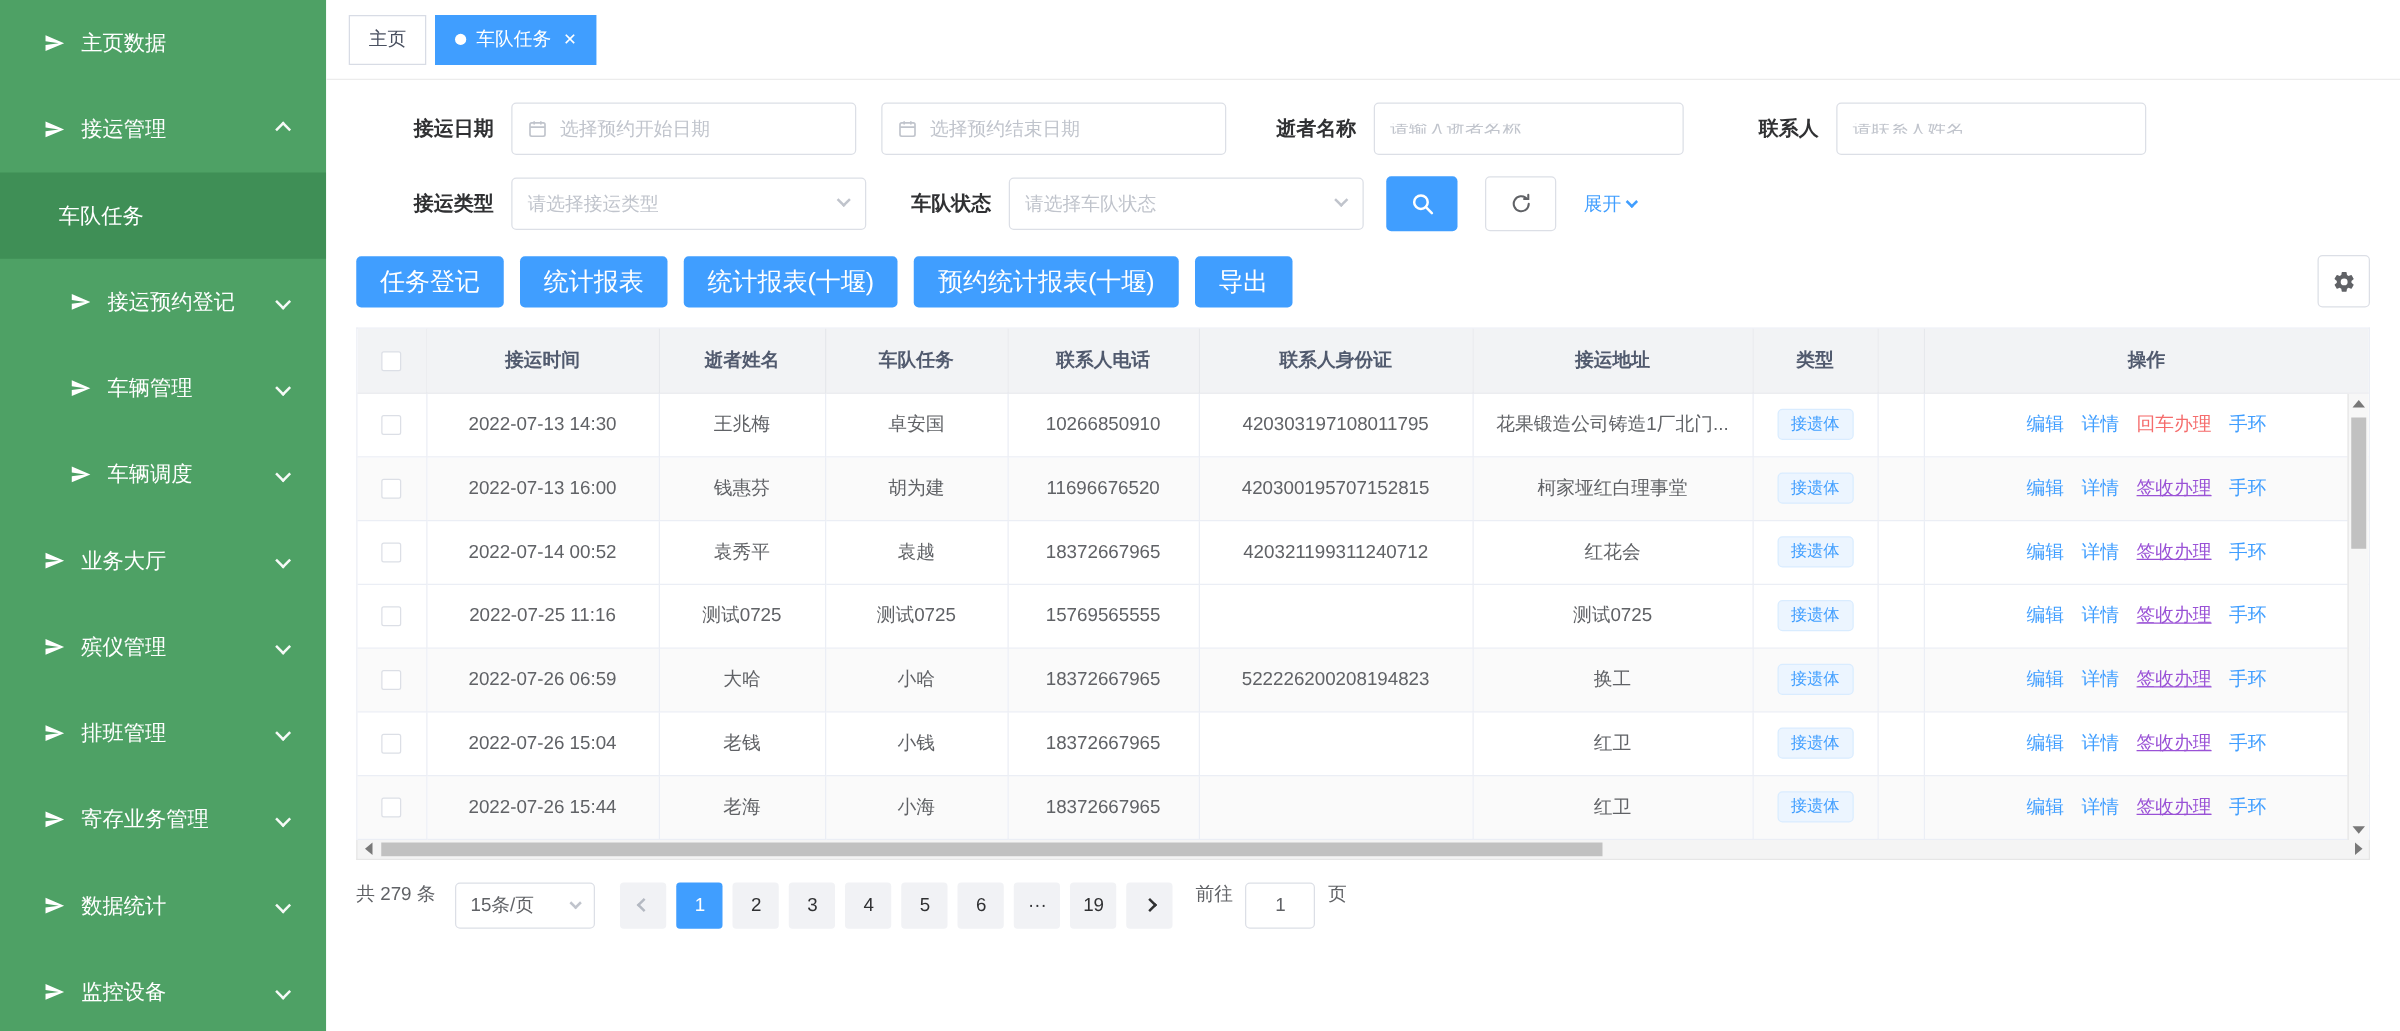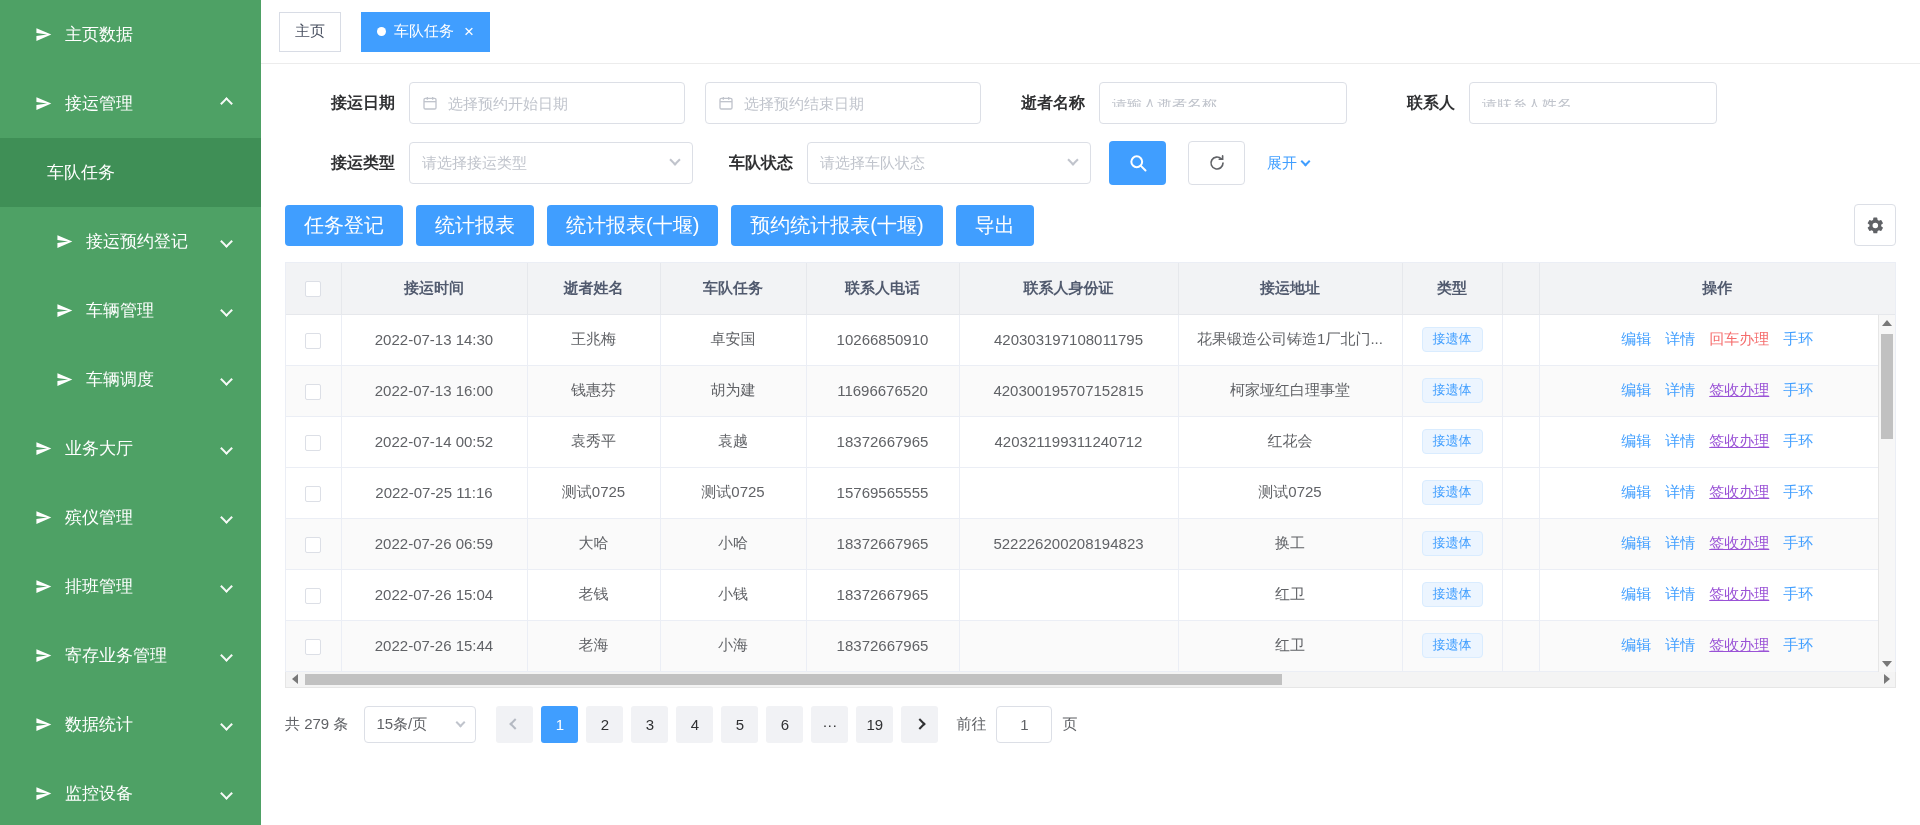--- a/index.html
+++ b/index.html
@@ -19,21 +19,21 @@
   .chevb { width:9px; height:9px; border-right:2px solid currentColor; border-bottom:2px solid currentColor; display:inline-block; flex:none; }
   .c-down { transform:rotate(45deg); }
   .c-up { transform:rotate(-135deg); }
   .c-left { transform:rotate(135deg); }
   .c-right { transform:rotate(-45deg); }
   .mchev { margin-left:auto; opacity:.95; }
 
   
   .main { flex:1; min-width:0; display:flex; flex-direction:column; background:#fff; overflow:hidden; }
 
-  .tabbar { height:64px; flex:none; display:flex; align-items:center; gap:20px; padding:0 18px; border-bottom:1px solid #ececec; }
+  .tabbar { height:64px; flex:none; display:flex; align-items:center; gap:7px; padding:0 18px; border-bottom:1px solid #ececec; }
   .tab { height:40px; padding:0 15px; border:1px solid #d8dce5; background:#fff; color:#495060; display:flex; align-items:center; gap:8px; font-size:15px; cursor:pointer; }
   .tab.active { background:#409eff; border-color:#409eff; color:#fff; }
   .tab-dot { width:9px; height:9px; border-radius:50%; background:#fff; }
   .tab-close { font-size:17px; line-height:1; margin-left:2px; cursor:pointer; }
 
   
   .filters { padding:18px 24px 0; flex:none; }
   .frow { display:flex; align-items:center; margin-bottom:17px; }
   .flabel { width:110px; flex:none; text-align:right; font-weight:700; color:#303133; font-size:16px; margin-right:14px; white-space:nowrap; }
   .flabel.auto { width:auto; }
@@ -84,21 +84,21 @@
   .tri-left { width:0; height:0; border-top:5px solid transparent; border-bottom:5px solid transparent; border-right:6px solid #787878; }
   .tri-right { width:0; height:0; border-top:5px solid transparent; border-bottom:5px solid transparent; border-left:6px solid #787878; }
 
   
   .hscroll { margin:0 24px; height:16px; flex:none; background:#f4f4f4; border:1px solid #e6e6e6; border-top:none; display:flex; align-items:center; }
   .hs-arrow { width:17px; height:100%; flex:none; display:flex; align-items:center; justify-content:center; cursor:pointer; }
   .hs-track { flex:1; height:100%; position:relative; }
   .hs-thumb { position:absolute; left:2px; top:2px; bottom:2px; width:62%; background:#c1c1c1; cursor:pointer; }
 
   
-  .pager { display:flex; align-items:center; margin:18px 24px; font-size:15px; color:#606266; flex:none; }
+  .pager { display:flex; margin:18px 24px; font-size:15px; color:#606266; flex:none; }
   .total { margin-right:16px; white-space:nowrap; }
   .psize { width:112px; height:37px; border:1px solid #dcdfe6; border-radius:4px; display:flex; align-items:center; justify-content:space-between; padding:0 11px; cursor:pointer; margin-right:16px; background:#fff; }
   .psel-chev { width:7px; height:7px; color:#c0c4cc; margin-top:-3px; }
   .pages { display:flex; align-items:center; }
   .pbtn { min-width:37px; height:37px; background:#f1f2f5; border-radius:3px; display:flex; align-items:center; justify-content:center; color:#303133; cursor:pointer; margin:0 4px; padding:0 4px; font-size:15px; }
   .pbtn.active { background:#409eff; color:#fff; }
   .pbtn.nav .chevb { width:8px; height:8px; }
   .pbtn.prev { color:#b4b9c2; }
   .goto-label { margin-left:14px; }
   .goto-input { width:56px; height:37px; border:1px solid #dcdfe6; border-radius:4px; text-align:center; font-size:15px; color:#606266; margin:0 10px; outline:none; font-family:inherit; }

